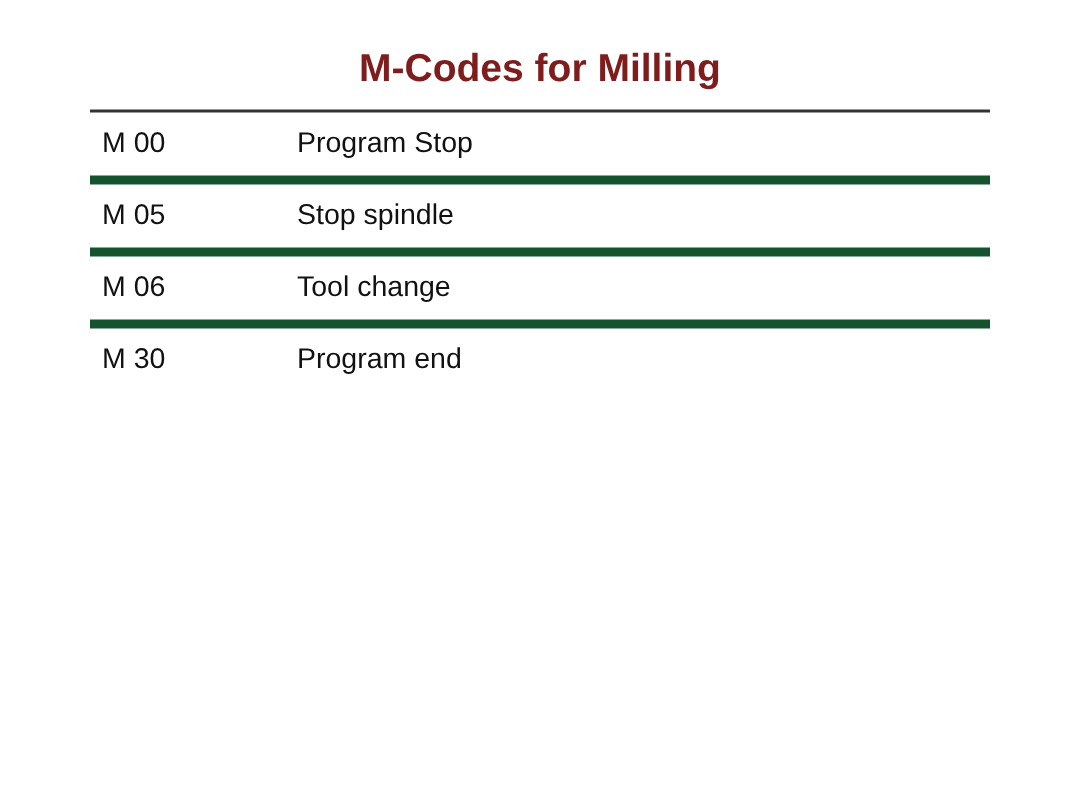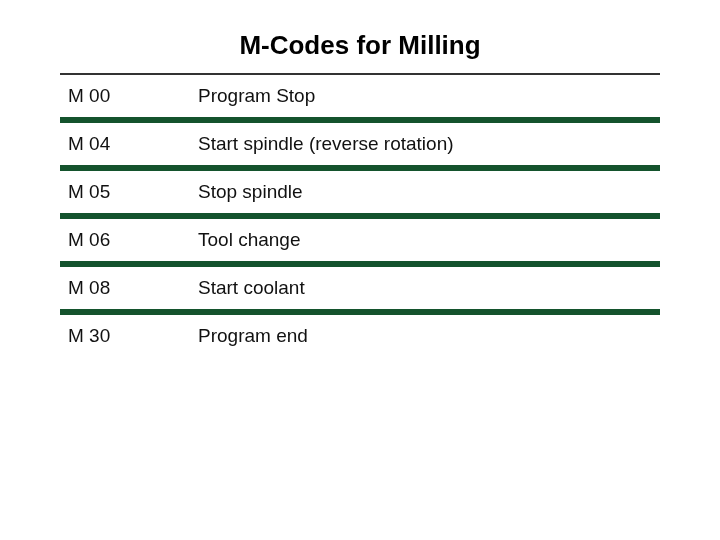--- a/index.html
+++ b/index.html
@@ -19,21 +19,21 @@
       padding: 30px 60px;
     }
 
     .container {
       width: 100%;
     }
 
     .title {
       font-size: 26px;
       font-weight: bold;
-      color: #000000;
+      color: #7f1d1d;
       text-align: center;
       margin-bottom: 12px;
     }
 
     .divider {
       border: none;
       border-top: 2px solid #333;
       margin-bottom: 0;
     }
 
@@ -73,34 +73,26 @@
 <div class="container">
   <h1 class="title">M-Codes for Milling</h1>
   <hr class="divider">
   <table>
     <tbody id="table-body">
         <tr>
           <td>M 00</td>
           <td>Program Stop</td>
         </tr>
         <tr>
-          <td>M 04</td>
-          <td>Start spindle (reverse rotation)</td>
-        </tr>
-        <tr>
           <td>M 05</td>
           <td>Stop spindle</td>
         </tr>
         <tr>
           <td>M 06</td>
           <td>Tool change</td>
-        </tr>
-        <tr>
-          <td>M 08</td>
-          <td>Start coolant</td>
         </tr>
         <tr>
           <td>M 30</td>
           <td>Program end</td>
         </tr>
       </tbody>
   </table>
 </div>
 
 </body></html>

